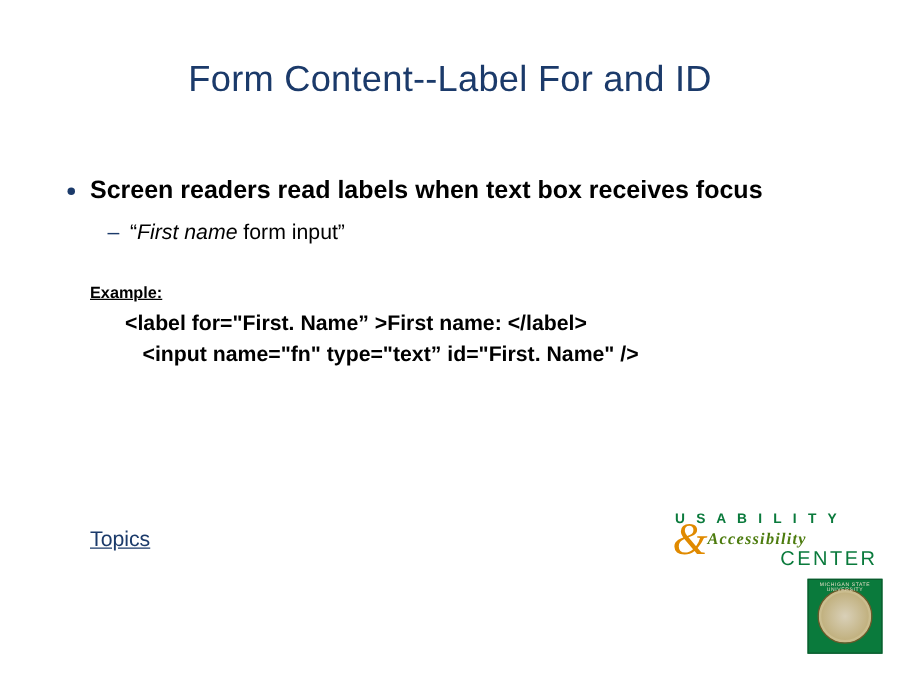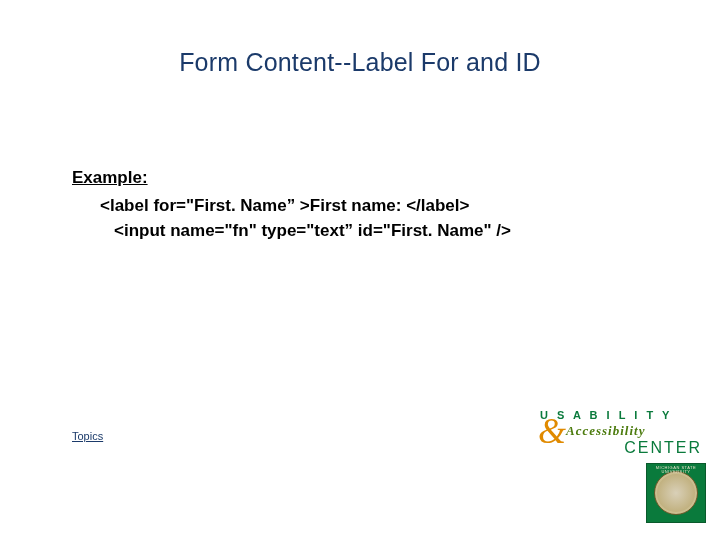--- a/index.html
+++ b/index.html
@@ -18,21 +18,21 @@
     height: 540px;
     position: relative;
     box-sizing: border-box;
   }
   .title {
     position: absolute;
     top: 48px;
     left: 0;
     width: 720px;
     text-align: center;
-    font-size: 25px;
+    font-size: 29px;
     font-weight: 400;
     color: #1b3a6a;
     letter-spacing: 0.2px;
   }
   .body {
     position: absolute;
     top: 140px;
     left: 48px;
     right: 48px;
   }
@@ -69,41 +69,41 @@
     left: -18px;
     color: #1b3a6a;
     font-weight: normal;
   }
   .italic { font-style: italic; }
   .example-block {
     margin-top: 28px;
     margin-left: 24px;
   }
   .example-heading {
-    font-size: 17px;
+    font-size: 13px;
     font-weight: bold;
     text-decoration: underline;
     color: #000;
   }
   .code-block {
     margin-top: 6px;
     margin-left: 28px;
     font-size: 17px;
     font-weight: bold;
     line-height: 1.45;
     color: #000;
   }
   .code-line2 {
     margin-left: 14px;
   }
   .topics-link {
     position: absolute;
     left: 72px;
     bottom: 98px;
-    font-size: 11px;
+    font-size: 17px;
     color: #1b3a6a;
     text-decoration: underline;
     cursor: pointer;
   }
   .footer-logos {
     position: absolute;
     right: 14px;
     bottom: 17px;
     display: flex;
     align-items: flex-end;
@@ -185,20 +185,30 @@
   }
 </style>
 </head>
 <body>
 
 <div class="slide">
 
   <div class="title">Form Content--Label For and ID</div>
 
   <div class="body">
+    <ul class="lvl1">
+      <li>
+        <span>Screen readers read labels when text box receives focus</span>
+        <ul class="lvl2">
+          <li>
+            <span>“</span><span class="italic">First name</span><span> form input”</span>
+          </li>
+        </ul>
+      </li>
+    </ul>
 
     <div class="example-block">
       <div class="example-heading">Example:</div>
       <div class="code-block">
         <div>&lt;label for="First. Name” &gt;First name: &lt;/label&gt;</div>
         <div class="code-line2">&lt;input name="fn" type="text” id="First. Name" /&gt;</div>
       </div>
     </div>
   </div>
 

